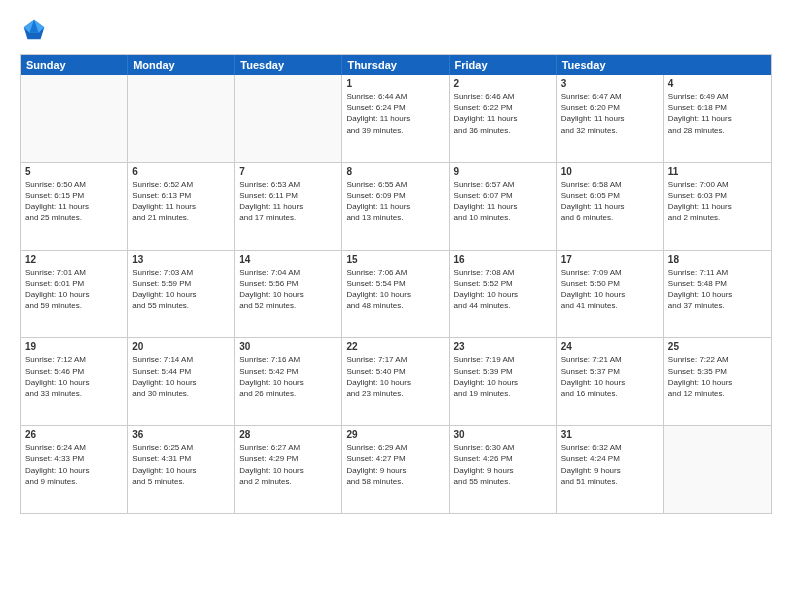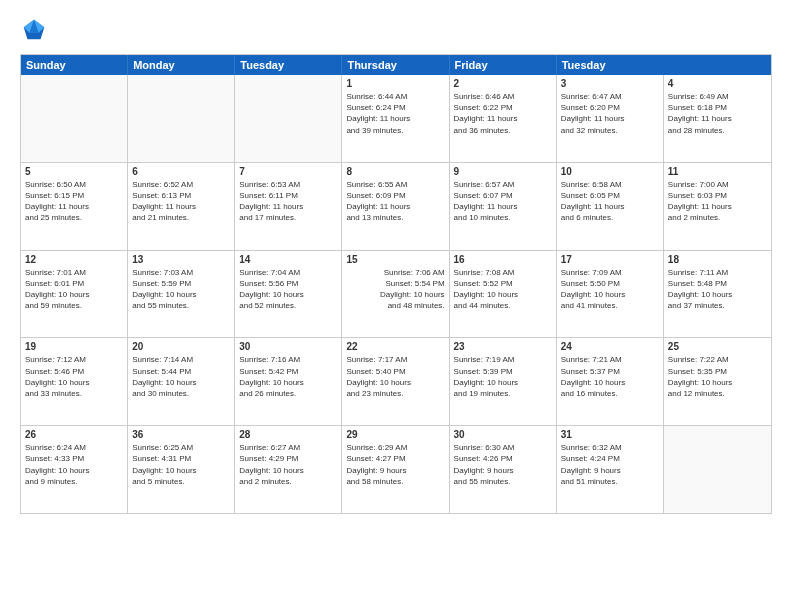--- a/index.html
+++ b/index.html
@@ -241,21 +241,21 @@
           </div>
           <div class="cal-cell">
             <span class="day-num">14</span>
             <div class="day-info" style="white-space: pre-line;">Sunrise: 7:04 AM
 Sunset: 5:56 PM
 Daylight: 10 hours
 and 52 minutes.</div>
           </div>
           <div class="cal-cell">
             <span class="day-num">15</span>
-            <div class="day-info" style="white-space: pre-line; text-align: right;">Sunrise: 7:06 AM
+            <div class="day-info" style="white-space: pre-line;">Sunrise: 7:06 AM
 Sunset: 5:54 PM
 Daylight: 10 hours
 and 48 minutes.</div>
           </div>
           <div class="cal-cell">
             <span class="day-num">16</span>
             <div class="day-info" style="white-space: pre-line;">Sunrise: 7:08 AM
 Sunset: 5:52 PM
 Daylight: 10 hours
 and 44 minutes.</div>

